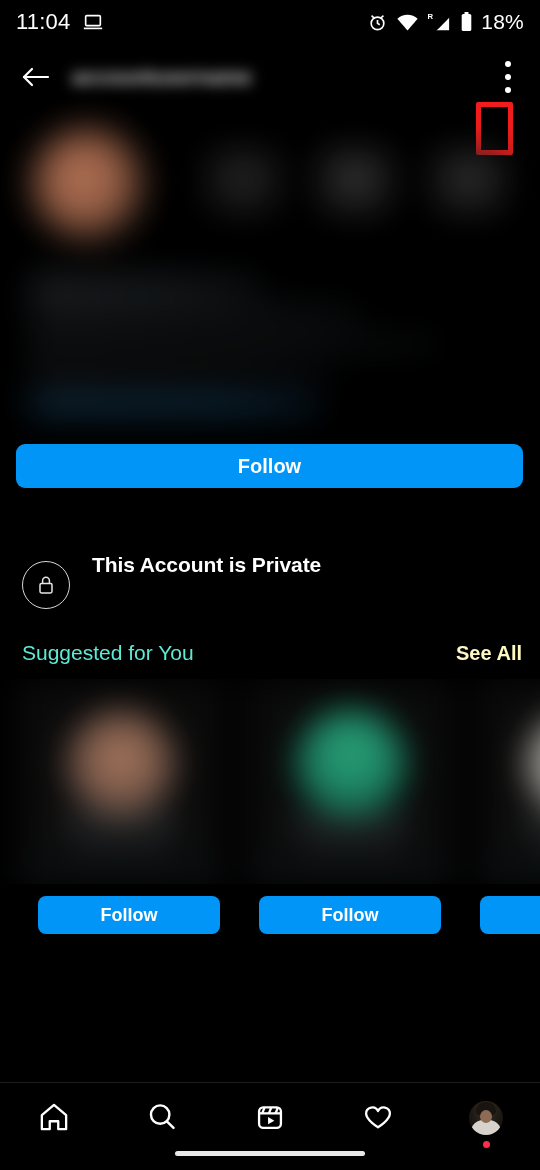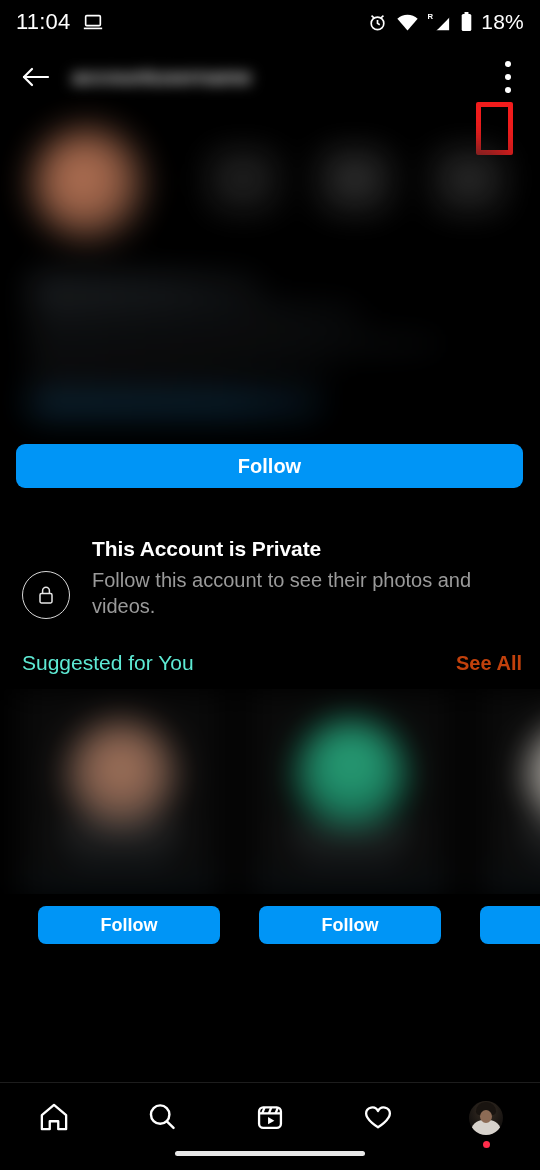--- a/index.html
+++ b/index.html
@@ -100,42 +100,42 @@
     background:#0095F6;
     border:none; border-radius:9px;
     color:#fff; font-size:20px; font-weight:700;
     font-family:"Liberation Sans", sans-serif;
     display:flex; align-items:center; justify-content:center;
     cursor:pointer;
   }
 
   
   .private{
-    display:flex; align-items:flex-end;
-    margin:47px 18px 0 22px;
+    display:flex; align-items:flex-start;
+    margin:63px 18px 0 22px;
     gap:22px;
   }
   .lock-circle{
     flex:0 0 auto;
     width:48px; height:48px; border-radius:50%;
     border:1.6px solid #d8d8d8;
     display:flex; align-items:center; justify-content:center;
     margin-top:10px;
   }
   .private-txt{ padding-top:2px; }
   .private-title{ font-size:21px; font-weight:700; color:#fff; letter-spacing:-.1px; }
   .private-sub{ margin-top:7px; font-size:20px; line-height:1.28; color:#9a9a9a; max-width:420px; }
 
   
   .sugg-head{
     display:flex; align-items:baseline;
     margin:32px 18px 0 22px;
   }
   .sugg-title{ font-size:21px; font-weight:400; color:#5eead4; }
-  .sugg-seeall{ margin-left:auto; font-size:20px; font-weight:700; color:#c2410c; cursor:pointer; }
+  .sugg-seeall{ margin-left:auto; font-size:20px; font-weight:700; color:#fef9c3; cursor:pointer; }
 
   .sugg-strip{
     margin-top:14px;
     height:205px;
     position:relative;
     overflow:hidden;
     width:540px;
   }
   .sugg-cards{
     display:flex; gap:21px;
@@ -307,21 +307,20 @@
 
 <div class="private">
   <div class="lock-circle">
     <svg width="22" height="24" viewBox="0 0 22 24" fill="none" stroke="#e6e6e6" stroke-width="1.5">
       <rect x="5" y="10.5" width="12" height="9.5" rx="1.4"></rect>
       <path d="M7.6 10.5 V7.6 a3.4 3.4 0 0 1 6.8 0 V10.5"></path>
     </svg>
   </div>
   <div class="private-txt">
     <div class="private-title">This Account is Private</div>
-    <div class="private-sub">Follow this account to see their photos and videos.</div>
   </div>
 </div>
 
 <div class="sugg-head">
   <span class="sugg-title">Suggested for You</span>
   <span class="sugg-seeall">See All</span>
 </div>
 
 <div class="sugg-strip">
   <div class="sugg-cards">

